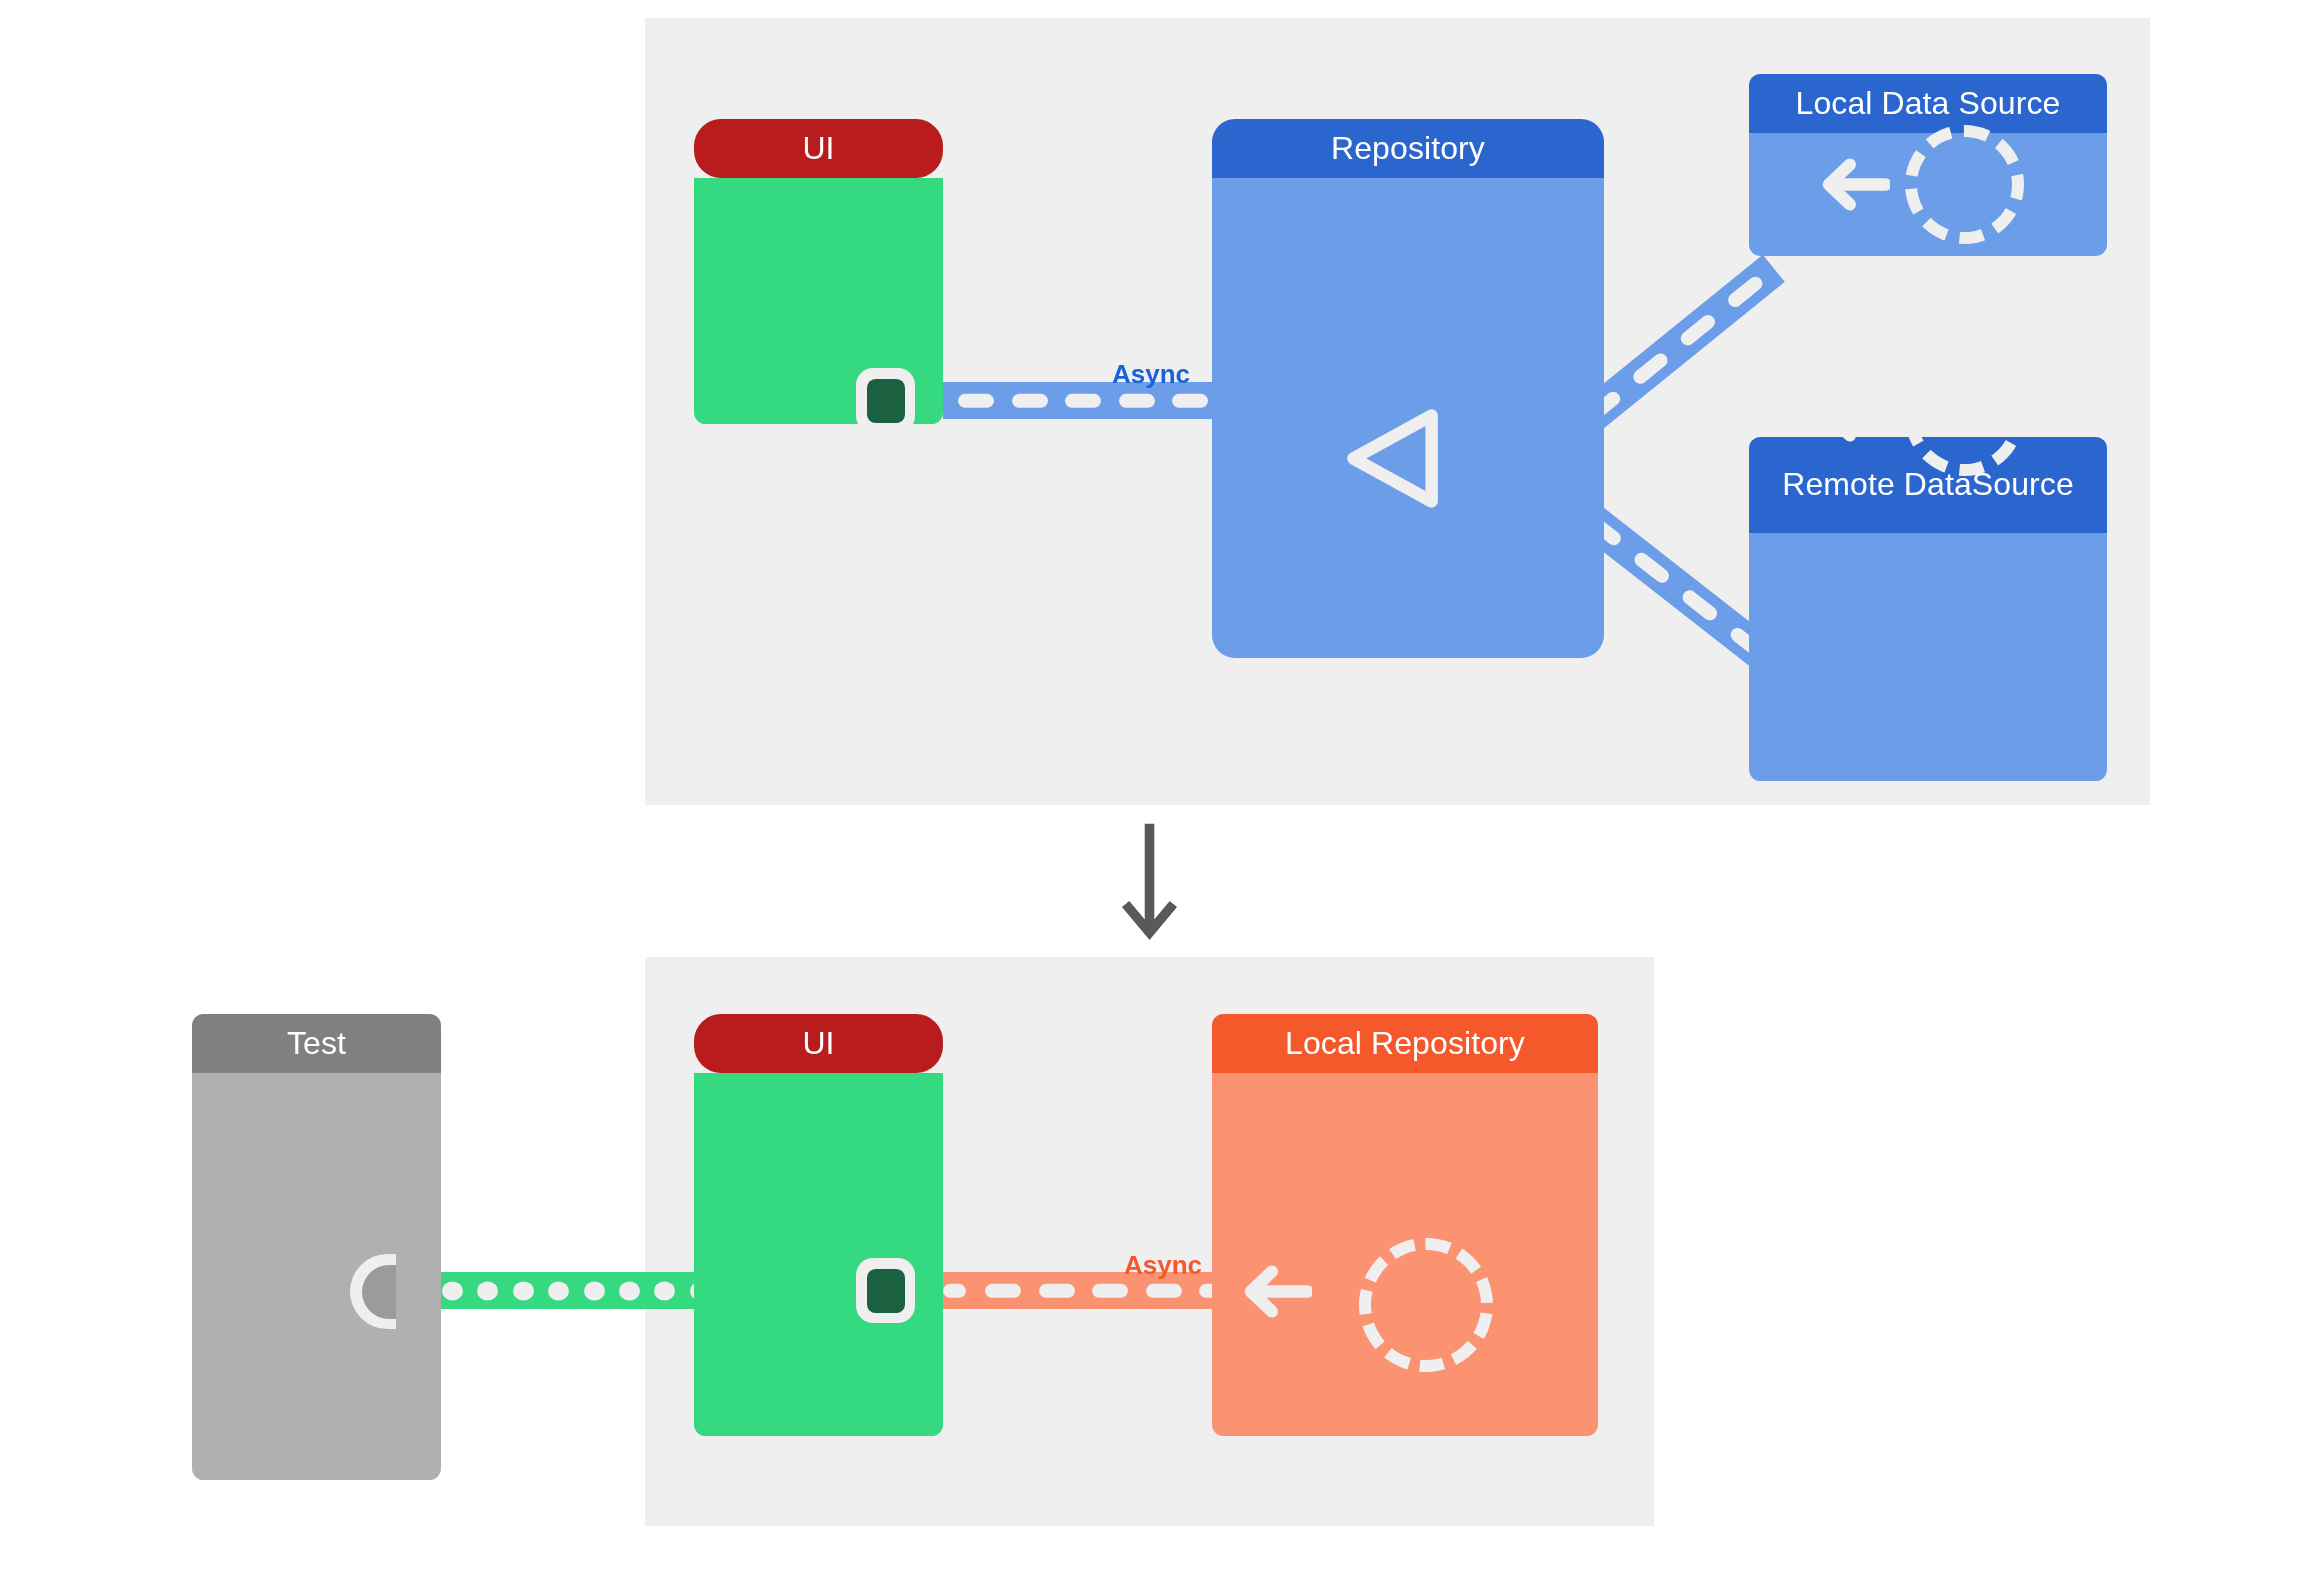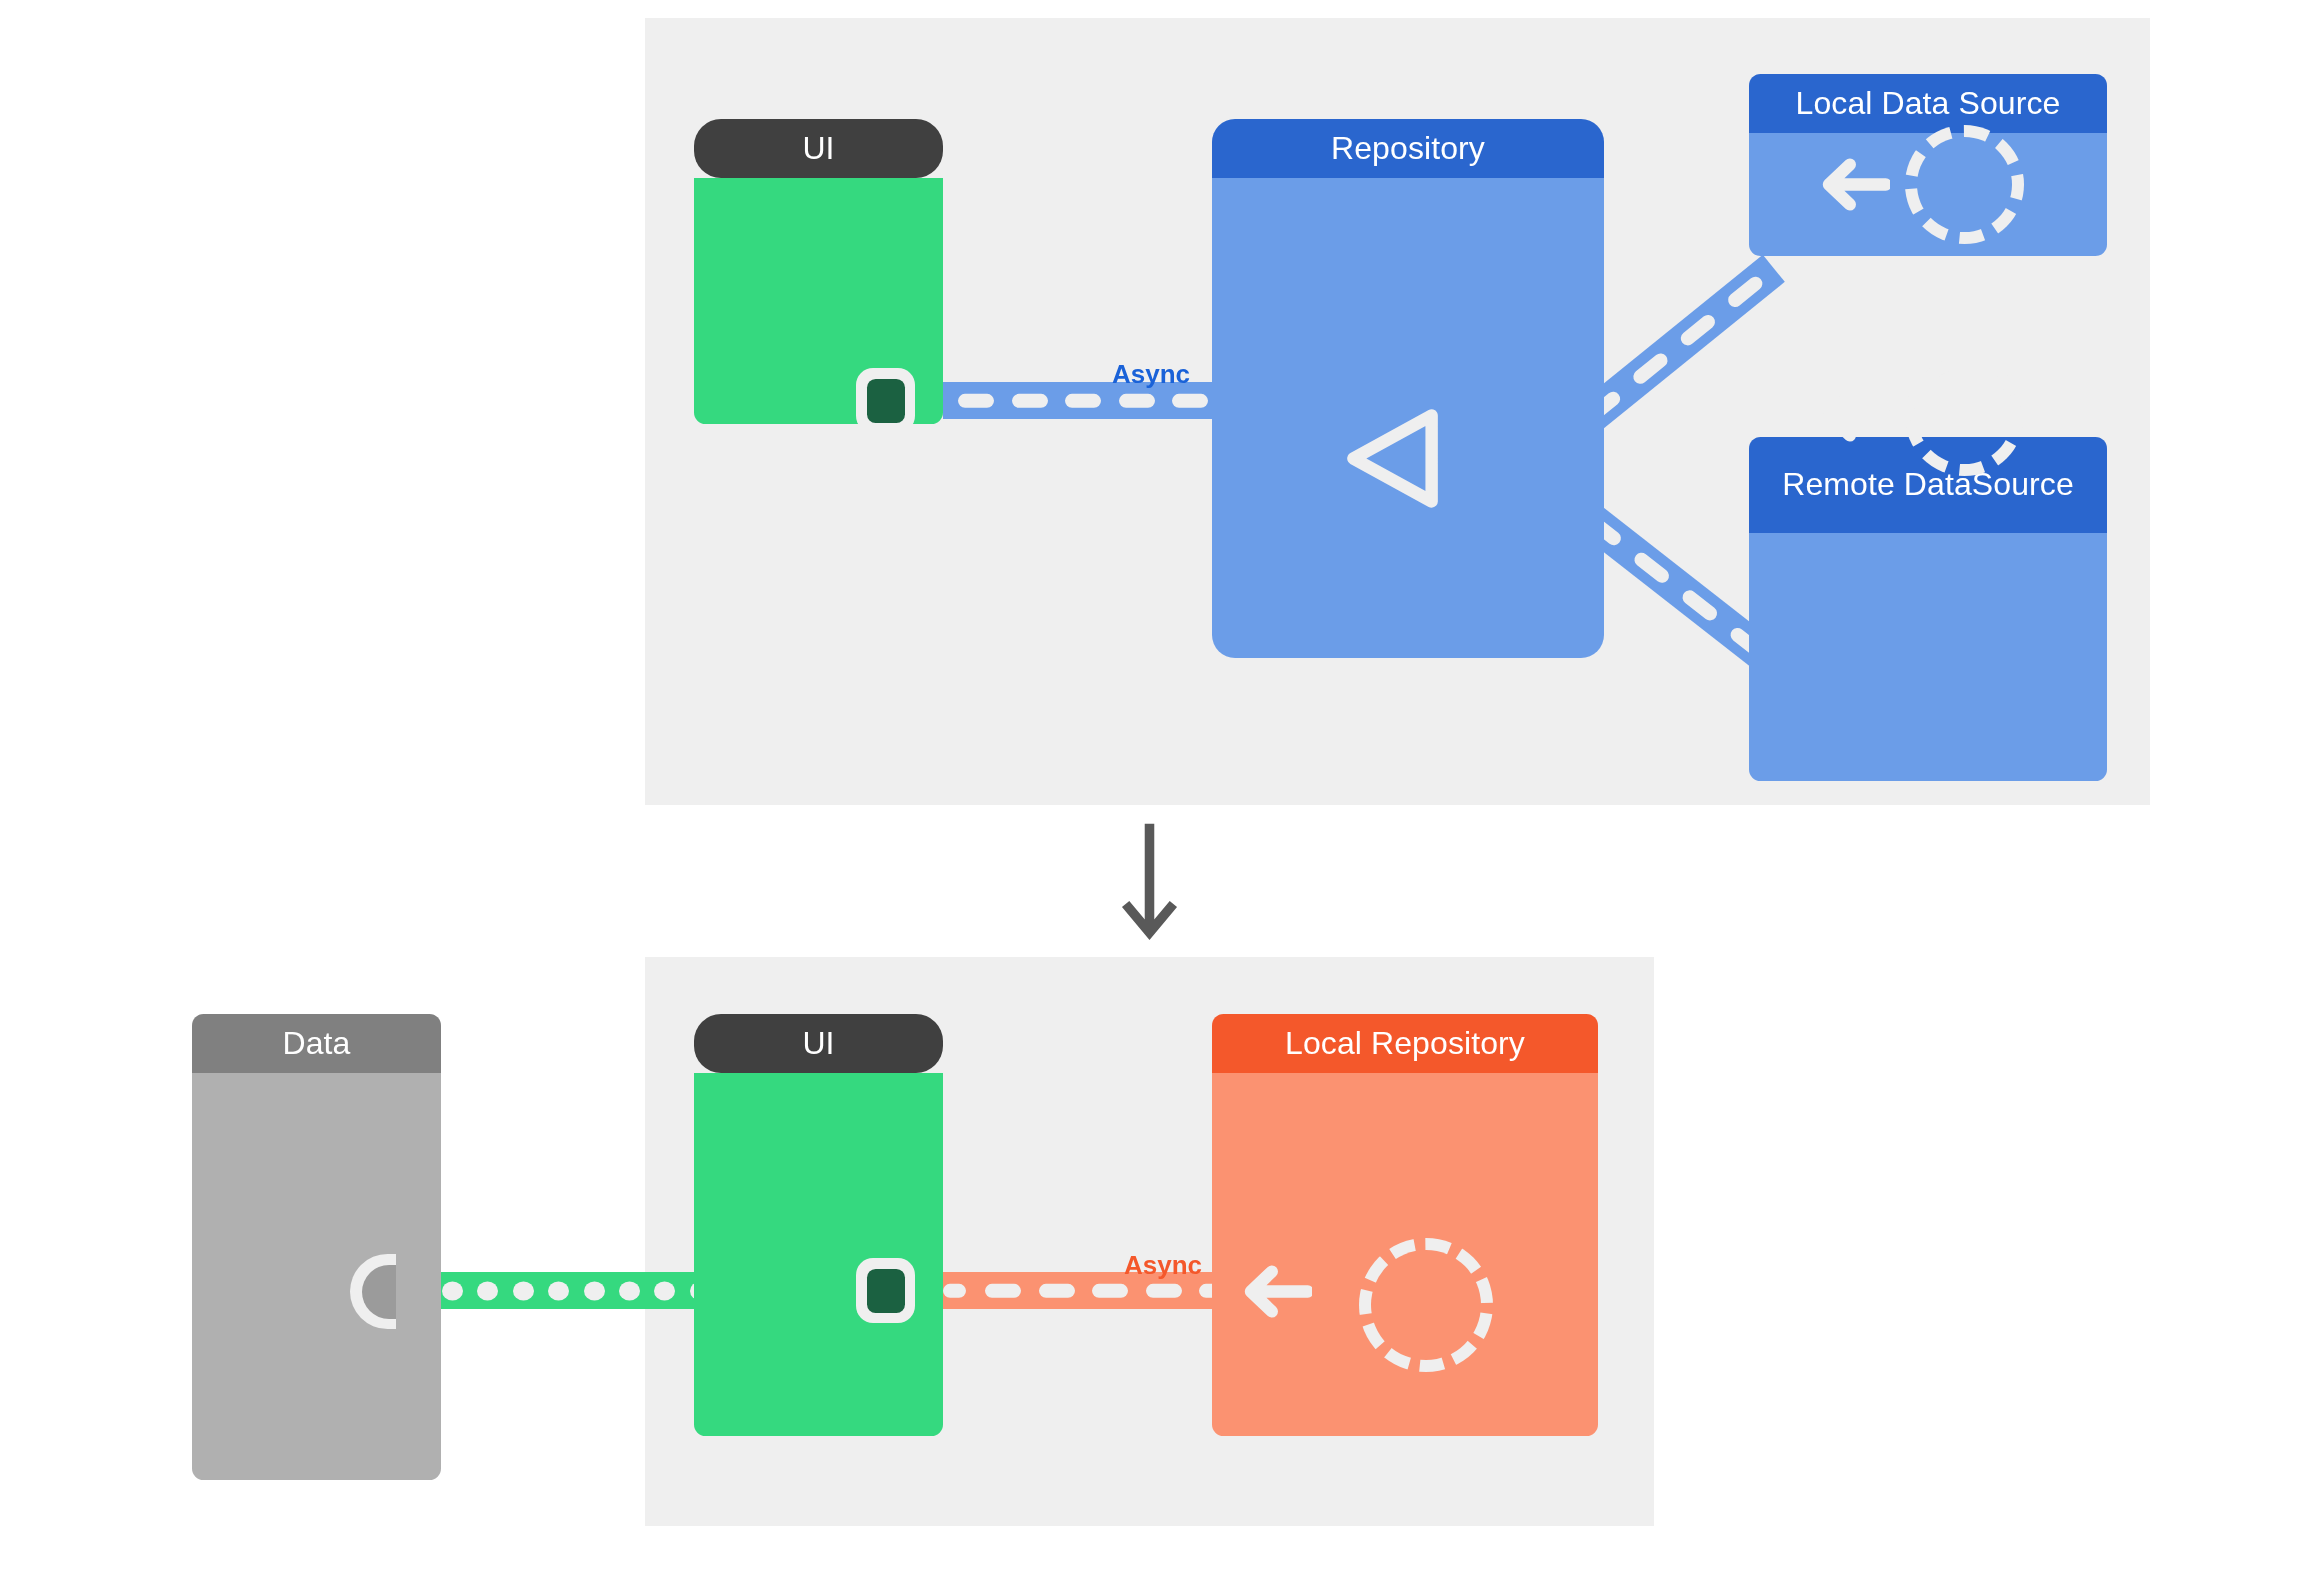--- a/index.html
+++ b/index.html
@@ -45,21 +45,21 @@
     color: #ffffff;
     font-size: 32px;
     line-height: 1.12;
     letter-spacing: 0.1px;
     padding: 0 7.6px;
     box-sizing: border-box;
   }
   .box-body { flex: 1 1 auto; position: relative; }
 
   
-  .ui-box .box-header   { background: #404040; height: 59px; border-radius: 27px; }
+  .ui-box .box-header   { background: #b91c1c; height: 59px; border-radius: 27px; }
   .ui-box .box-body     { background: #35D97F; }
   
   .repo-box .box-header { background: #2A66CE; height: 59px; }
   .repo-box .box-body   { background: #6B9DE8; }
   
   .ds-box .box-header   { background: #2A66CE; }
   .ds-box .box-body     { background: #6B9DE8; }
   
   .fake-box .box-header { background: #F4582B; height: 59px; }
   .fake-box .box-body   { background: #FB9271; }
@@ -317,21 +317,21 @@
       <span style="left:0px;   width:23px;"></span>
       <span style="left:42px;  width:36px;"></span>
       <span style="left:96px; width:36px;"></span>
       <span style="left:149px; width:36px;"></span>
       <span style="left:203px; width:36px;"></span>
       <span style="left:256px; width:36px;"></span>
     </div>
   </div>
 
   <div class="box test-box" id="box-test">
-    <div class="box-header">Data</div>
+    <div class="box-header">Test</div>
     <div class="box-body"></div>
   </div>
 
   <div class="box ui-box" id="box-ui-bottom">
     <div class="box-header">UI</div>
     <div class="box-body"></div>
   </div>
 
   <div class="box fake-box" id="box-fake-repo">
     <div class="box-header">Local Repository</div>

